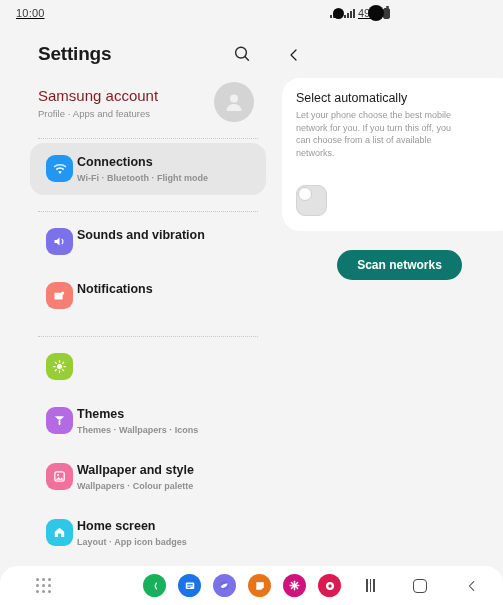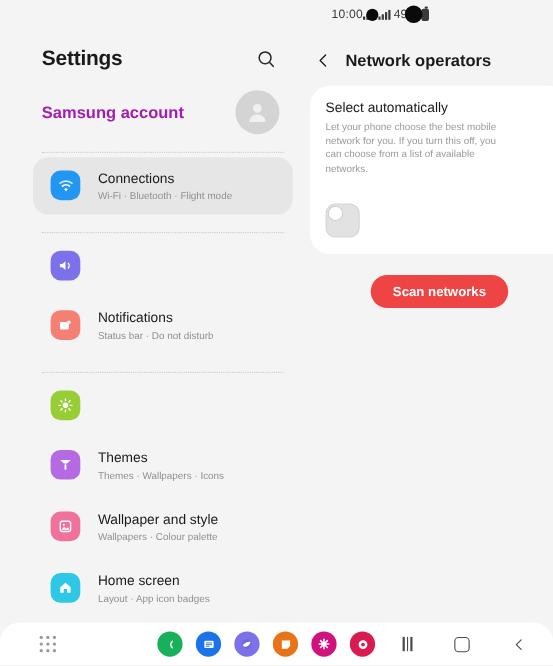--- a/index.html
+++ b/index.html
@@ -12,22 +12,23 @@
   .phone {
     position: relative;
     width: 503px; height: 605px;
     background: #f4f4f4;
     overflow: hidden;
   }
 
   
   .statusbar {
     position: absolute; top: 0; left: 0; width: 400px; height: 26px;
-    display: flex; align-items: center; justify-content: flex-end;
+    display: flex; align-items: center; justify-content: space-between;
     padding: 0 10px 0 16px;
+    text-decoration: underline;
   }
   .status-time { font-size: 11px; color: #3a3a3a; letter-spacing: .2px; }
   .cutouts { position: absolute; left: 0; top: 0; width: 503px; height: 26px; pointer-events: none; }
   .cutout { position: absolute; background: #0a0a0a; border-radius: 50%; }
   .cut-a { width: 11px; height: 11px; left: 333px; top: 8px; }
   .cut-b { width: 16px; height: 16px; left: 368px; top: 5px; }
   .status-right { display: flex; align-items: center; gap: 3px; }
   .status-pct { font-size: 11px; color: #3a3a3a; }
   .bars { display: flex; align-items: flex-end; gap: 1px; height: 9px; }
   .bars i { display: block; width: 2px; background: #3a3a3a; }
@@ -48,35 +49,35 @@
     display: flex; align-items: center; justify-content: space-between;
     padding: 14px 22px 0 16px; height: 42px;
   }
   .settings-title { font-size: 19px; font-weight: bold; color: #1a1a1a; letter-spacing: -.2px; }
   .search-icon { width: 20px; height: 20px; }
 
   .account-row {
     display: flex; align-items: center; justify-content: space-between;
     padding: 14px 20px 0 16px;
   }
-  .account-text .acc-title { font-size: 15px; font-weight: bold; color: #a21caf; line-height: 19px; }
+  .account-text .acc-title { font-size: 15px; font-weight: normal; color: #7f1d1d; line-height: 19px; }
   .account-text .acc-sub { font-size: 9.5px; color: #8c8c8c; margin-top: 3px; }
   .avatar {
     width: 40px; height: 40px; border-radius: 50%;
     background: #d4d4d4; display: flex; align-items: center; justify-content: center;
   }
 
   .divider {
     margin: 16px 16px 0 16px; height: 1px;
     border-top: 1px dotted #c9c9c9;
   }
 
   .setting-item {
-    display: flex; align-items: flex-start; gap: 16px;
-    padding: 11px 16px 11px 16px; margin: 4px 8px 0 8px; border-radius: 14px;
+    display: flex; align-items: flex-start; gap: 4px;
+    padding: 11px 16px 11px 16px; margin: 4px 8px 0 8px; border-radius: 14px; font-weight: bold;
   }
   .setting-item.selected { background: #e6e6e6; }
   .item-icon { width: 27px; height: 27px; border-radius: 9px; flex: 0 0 27px;
                display: flex; align-items: center; justify-content: center; margin-top: 1px; }
   .item-text .it-title { font-size: 12.5px; color: #1a1a1a; line-height: 16px; }
   .item-text .it-sub { font-size: 9px; color: #909090; line-height: 12px; margin-top: 2px; max-width: 170px; }
 
   
   .ops-header { display: flex; align-items: center; gap: 12px; padding: 16px 0 0 12px; height: 42px; }
   .back-chevron { width: 16px; height: 16px; }
@@ -94,21 +95,21 @@
     width: 31px; height: 17px; border-radius: 9px; background: #e2e2e2;
     border: 1px solid #d3d3d3; position: relative; flex: 0 0 31px; margin-top: 18px;
   }
   .toggle .knob {
     position: absolute; top: 1px; left: 1px; width: 14px; height: 14px; border-radius: 50%;
     background: #ffffff; border: 1px solid #cfcfcf;
   }
 
   .scan-wrap { display: flex; justify-content: center; margin-top: 19px; }
   .scan-btn {
-    background: #ef4444; color: #ffffff; border: none;
+    background: #0f766e; color: #ffffff; border: none;
     font-family: "Liberation Sans", sans-serif;
     font-size: 12px; font-weight: bold;
     padding: 8px 20px; border-radius: 18px; cursor: pointer;
   }
 
   .edge-handle {
     position: absolute; right: -6px; top: 98px; width: 13px; height: 62px;
     background: #ffffff; border-radius: 8px; box-shadow: 0 0 2px rgba(0,0,0,.10);
   }
 
@@ -182,20 +183,21 @@
           <svg width="20" height="20" viewBox="0 0 20 20" fill="none">
             <circle cx="9" cy="8.6" r="5.4" stroke="#2a2a2a" stroke-width="1.4"></circle>
             <line x1="12.9" y1="12.6" x2="16.4" y2="16.3" stroke="#2a2a2a" stroke-width="1.4" stroke-linecap="round"></line>
           </svg>
         </span>
       </div>
 
       <div class="account-row">
         <div class="account-text">
           <div class="acc-title">Samsung account</div>
+          <div class="acc-sub">Profile  ·  Apps and features</div>
         </div>
         <div class="avatar">
           <svg width="24" height="24" viewBox="0 0 24 24">
             <circle cx="12" cy="8.5" r="4" fill="#f0f0f0"></circle>
             <path d="M4.5 21c0-4.3 3.4-7 7.5-7s7.5 2.7 7.5 7z" fill="#f0f0f0"></path>
           </svg>
         </div>
       </div>
 
       <div class="divider"></div>
@@ -217,33 +219,33 @@
       <div class="divider"></div>
 
       <div class="setting-item">
         <div class="item-icon" style="background:#7b72e9">
           <svg width="15" height="15" viewBox="0 0 24 24" fill="#fff">
             <path d="M4 9.5v5h3.5l4.5 4v-13l-4.5 4z"></path>
             <path d="M15 8.6a5 5 0 0 1 0 6.8l1.3 1.3a6.9 6.9 0 0 0 0-9.4z"></path>
           </svg>
         </div>
         <div class="item-text">
+          <div class="it-title">Sounds and vibration</div>
         </div>
       </div>
 
       <div class="setting-item">
         <div class="item-icon" style="background:#f57f72">
           <svg width="15" height="15" viewBox="0 0 24 24" fill="#fff">
             <path d="M4 7.5h9.5l3.5 3v6.5a1.5 1.5 0 0 1-1.5 1.5h-10A1.5 1.5 0 0 1 4 17z"></path>
             <circle cx="17" cy="8" r="2.6"></circle>
           </svg>
         </div>
         <div class="item-text">
           <div class="it-title">Notifications</div>
-          <div class="it-sub">Status bar  ·  Do not disturb</div>
         </div>
       </div>
 
       <div class="divider"></div>
 
       <div class="setting-item">
         <div class="item-icon" style="background:#97ce36">
           <svg width="15" height="15" viewBox="0 0 24 24" fill="#fff">
             <circle cx="12" cy="12" r="4"></circle>
             <g stroke="#fff" stroke-width="2" stroke-linecap="round">
@@ -302,21 +304,20 @@
     </div>
 
     <div class="right-pane">
 
       <div class="ops-header">
         <span class="back-chevron">
           <svg width="16" height="16" viewBox="0 0 24 24" fill="none">
             <path d="M15 4.5L7.5 12l7.5 7.5" stroke="#1a1a1a" stroke-width="1.8" stroke-linecap="round" stroke-linejoin="round"></path>
           </svg>
         </span>
-        <div class="ops-title">Network operators</div>
       </div>
 
       <div class="card">
         <div>
           <div class="card-title">Select automatically</div>
           <div class="card-desc">Let your phone choose the best mobile network for you. If you turn this off, you can choose from a list of available networks.</div>
         </div>
         <div class="toggle">
           <div class="knob"></div>
         </div>

